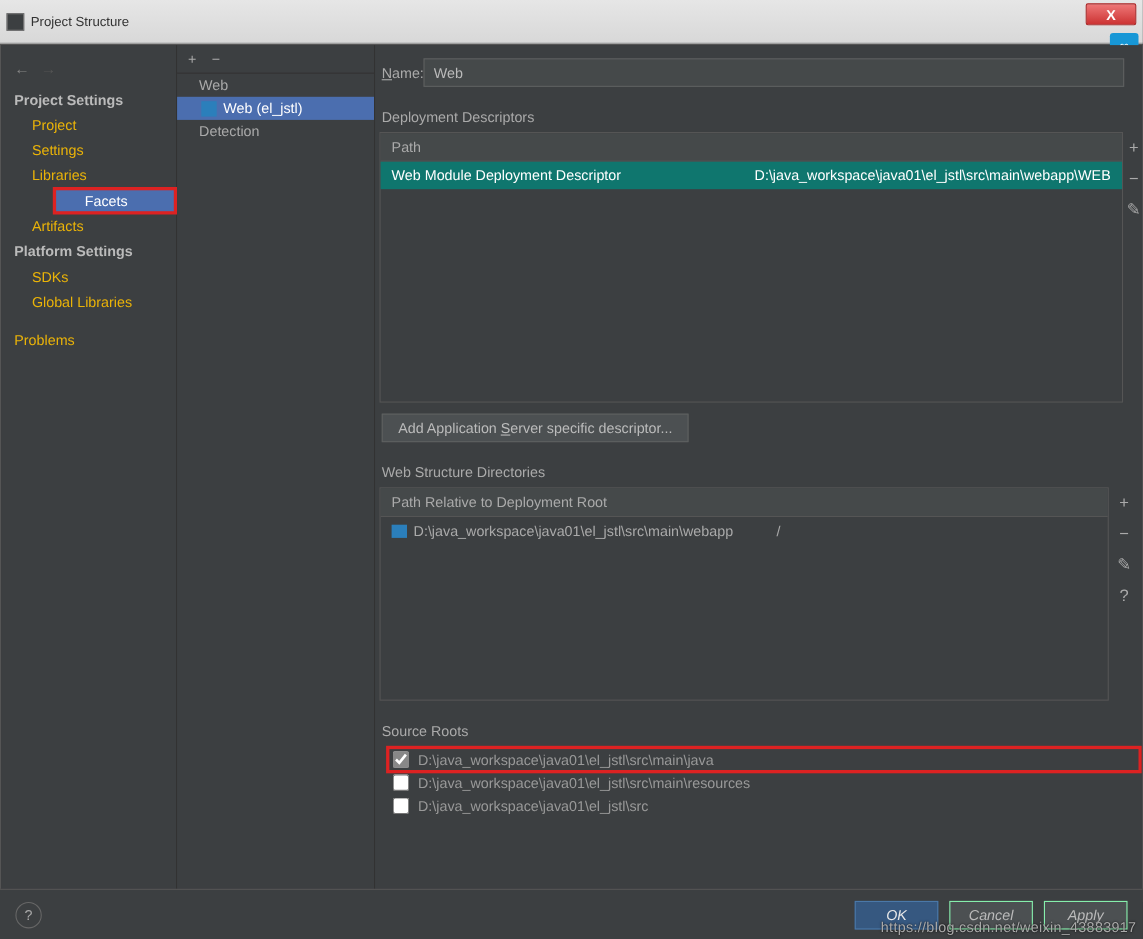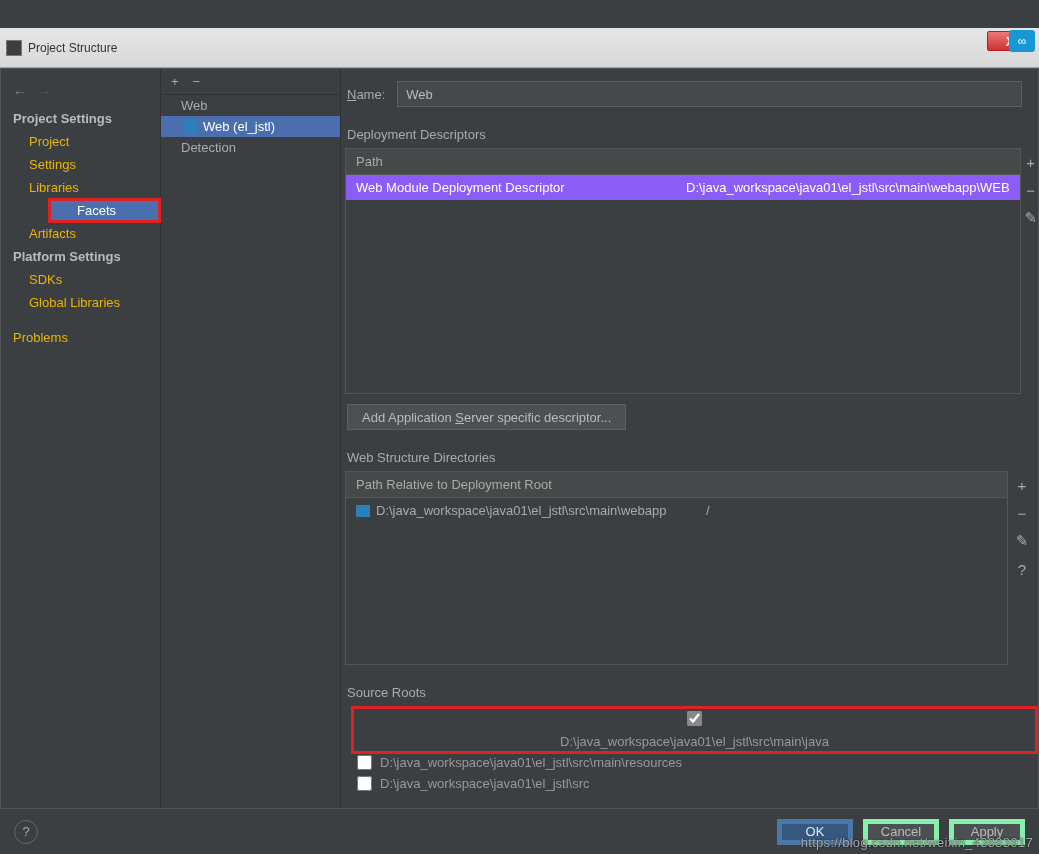--- a/index.html
+++ b/index.html
@@ -1,18 +1,18 @@
 <!DOCTYPE html>
 <html><head>
 <meta charset="utf-8">
 <style>
 * { margin:0; padding:0; box-sizing:border-box; font-family:"Segoe UI",Arial,sans-serif; font-size:13px; }
 body { background:#3c3f41; color:#bbbbbb; width:1039px; height:854px; overflow:hidden; position:relative; }
 
-.titlebar { height:40px; background:linear-gradient(#e6e6e6,#d8d8d8); display:flex; align-items:center; padding:18px 6px; border-bottom:1px solid #a0a0a0; color:#333; position:relative;margin-top:28px; }
+.titlebar { height:40px; background:linear-gradient(#e6e6e6,#d8d8d8); display:flex; align-items:center; padding:18px 6px; border-bottom:1px solid #a0a0a0; color:#333; position:relative; }
 .titlebar .app-icon { width:16px; height:16px; background:#3c3f41; border:1px solid #777; margin-right:6px; }
 .titlebar .title { font-size:12px; color:#333; }
 .close-btn { position:absolute; right:6px; top:3px; width:46px; height:20px; background:linear-gradient(#e77,#c33); border-radius:2px; display:flex; align-items:center; justify-content:center; color:#fff; font-weight:bold; font-size:11px; border:1px solid #a22; }
 
 .dialog-body { display:flex; height:calc(100% - 28px - 46px); border:1px solid #555; }
 
 .sidebar { width:160px; background:#3c3f41; border-right:1px solid #323232; padding-top:10px; }
 .sidebar .nav-row { height:22px; display:flex; align-items:center; padding:0 12px; gap:10px; margin-bottom:6px; }
 .sidebar .arrow { color:#888; font-size:14px; cursor:pointer; }
 .sidebar .section-hdr { color:#bbb; font-weight:bold; padding:4px 12px; font-size:13px; }
@@ -22,53 +22,53 @@
 .sidebar .spacer { height:12px; }
 
 .tree-panel { width:180px; background:#3c3f41; border-right:1px solid #323232; }
 .tree-toolbar { height:26px; border-bottom:1px solid #323232; display:flex; align-items:center; gap:14px; padding:0 10px; color:#aaa; font-size:15px; }
 .tree-toolbar span { cursor:pointer; }
 .tree-node { padding:3px 8px 3px 20px; color:#aaa; cursor:pointer; }
 .tree-node.selected { background:#4b6eaf; color:#fff; padding-left:22px; display:flex; align-items:center; gap:6px; }
 .tree-node .web-icon { width:14px; height:14px; background:#2b7fbb; display:inline-block; }
 
 .main-panel { flex:1; background:#3c3f41; padding:12px 2px 12px 0; overflow:hidden; position:relative; }
-.name-row { display:flex; align-items:center; gap:12px; padding:0 14px 14px 6px; }
+.name-row { display:flex; align-items:center; gap:0; padding:0 14px 14px 6px; }
 .name-row label { color:#aaa; }
 .name-row label .u { text-decoration:underline; }
 .name-field { flex:1; height:26px; background:#45494a; border:1px solid #5e6060; color:#bbb; padding:0 8px; }
 
 .section { padding:0 0 0 4px; margin-bottom:14px; }
 .section-title { color:#aaa; padding:6px 0 6px 2px; }
 
 .table-wrap { display:flex; }
 .table { flex:1; border:1px solid #555; background:#3c3f41; }
 .table-header { display:flex; background:#45494a; border-bottom:1px solid #555; }
 .table-header .th { padding:5px 10px; color:#aaa; border-right:1px solid #555; }
 .table-header .th:last-child { border-right:none; }
 .table-row { display:flex; }
-.table-row.selected { background:#8b5cf6; color:#fff; }
+.table-row.selected { background:#0f766e; color:#fff; }
 .table-row .td { padding:5px 10px; color:inherit; white-space:nowrap; overflow:hidden; }
 .table-body-dd { height:218px; }
 .table-body-wr { height:166px; }
 
 .side-btns { width:28px; display:flex; flex-direction:column; align-items:center; gap:8px; padding-top:4px; }
 .side-btns .btn { width:20px; height:20px; color:#aaa; display:flex; align-items:center; justify-content:center; cursor:pointer; font-size:15px; }
 
 .add-desc-btn { margin:10px 0 0 2px; height:26px; background:#4c5052; border:1px solid #5e6060; color:#bbb; padding:0 14px; cursor:pointer; }
 .add-desc-btn .u { text-decoration:underline; }
 
 .source-roots { padding:2px 0 0 8px; }
 .src-item { display:flex; align-items:center; gap:8px; padding:3px 4px; color:#999; }
 .src-item input[type=checkbox] { width:15px; height:15px; accent-color:#888; }
-.src-item.highlighted { outline:3px solid #d22; outline-offset:-1px;flex-direction:column; }
+.src-item.highlighted { outline:3px solid #d22; outline-offset:-1px; }
 
 .btn-bar { position:absolute; bottom:0; left:0; right:0; height:46px; background:#3c3f41; border-top:1px solid #555; display:flex; align-items:center; justify-content:flex-end; gap:10px; padding:0 14px; }
 .btn-bar .help { position:absolute; left:14px; width:24px; height:24px; border:1px solid #666; border-radius:12px; display:flex; align-items:center; justify-content:center; color:#aaa; cursor:pointer; }
-.dlg-btn { min-width:76px; height:26px; background:#4c5052; border:5px solid #86efac; color:#bbb; cursor:pointer; }
+.dlg-btn { min-width:76px; height:26px; background:#4c5052; border:1px solid #86efac; color:#bbb; cursor:pointer;font-style:italic; }
 .dlg-btn.primary { background:#365880; border-color:#4a78a8; color:#e8e8e8; }
 
 .watermark { position:absolute; right:6px; bottom:4px; color:#aaa; font-size:13px; letter-spacing:0.3px; text-shadow:0 0 2px #000; pointer-events:none; }
 .cloud-icon { position:absolute; right:4px; top:30px; width:26px; height:22px; background:#1797d6; border-radius:3px; display:flex; align-items:center; justify-content:center; color:#fff; font-size:12px; }
 </style>
 </head>
 <body>
 
 <div class="titlebar">
   <div class="app-icon"></div>

